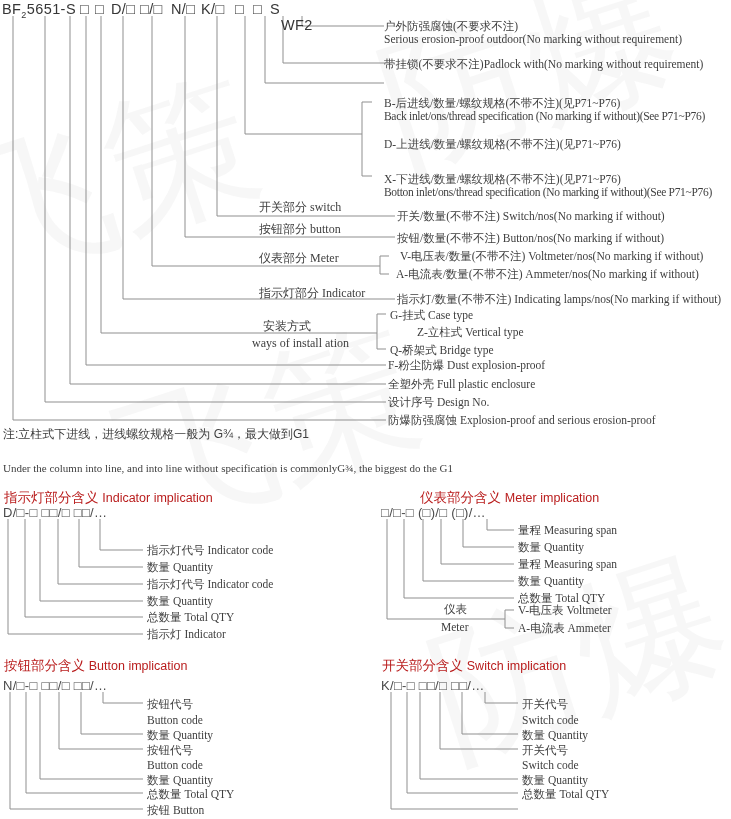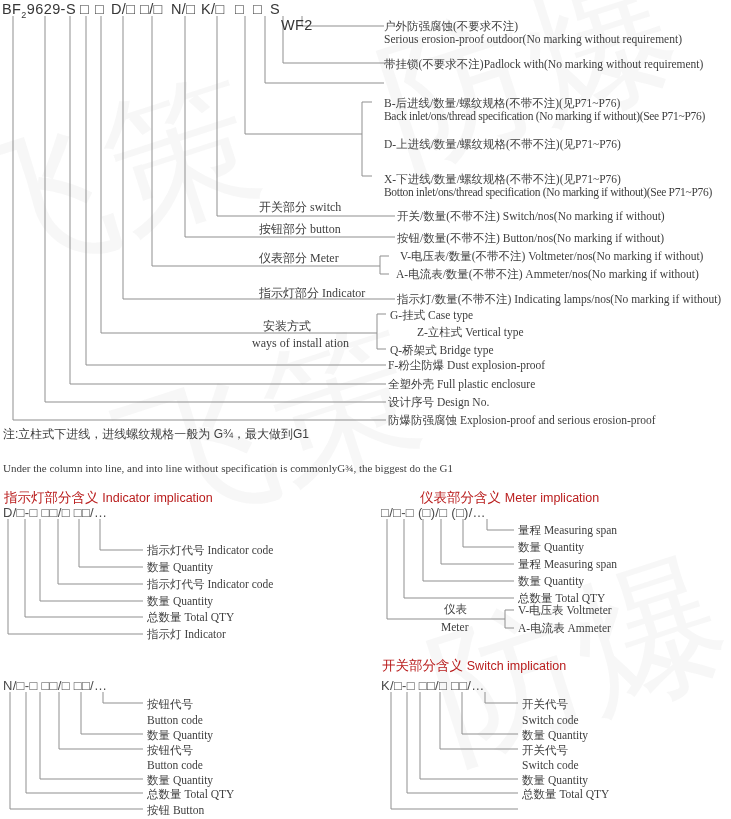--- a/index.html
+++ b/index.html
@@ -76,21 +76,21 @@
     <g fill="none" stroke="#8f8f8f" stroke-width="1">
       <path d="M391,692 V809 H518"></path>
       <path d="M407,692 V793 H518"></path>
       <path d="M420,692 V779 H518"></path>
       <path d="M440,692 V749 H518"></path>
       <path d="M462,692 V734 H518"></path>
       <path d="M485,692 V703 H518"></path>
     </g>
   </svg>
 
-  <span class="s code" style="left:2px;top:1px;"><span>BF</span><sub>2</sub><span>9629-</span></span>
+  <span class="s code" style="left:2px;top:1px;"><span>BF</span><sub>2</sub><span>5651-</span></span>
   <span class="s code" style="left:66px;top:1px;">S</span>
   <span class="s code" style="left:80px;top:1px;">□</span>
   <span class="s code" style="left:95px;top:1px;">□</span>
   <span class="s code" style="left:111px;top:1px;">D/□</span>
   <span class="s code" style="left:140px;top:1px;">□/□</span>
   <span class="s code" style="left:171px;top:1px;">N/□</span>
   <span class="s code" style="left:201px;top:1px;">K/□</span>
   <span class="s code" style="left:235px;top:1px;">□</span>
   <span class="s code" style="left:253px;top:1px;">□</span>
   <span class="s code" style="left:270px;top:1px;">S</span>
@@ -141,20 +141,21 @@
   <span class="s serif" style="left:518px;top:523px;">量程 Measuring span</span>
   <span class="s serif" style="left:518px;top:540px;">数量 Quantity</span>
   <span class="s serif" style="left:518px;top:557px;">量程 Measuring span</span>
   <span class="s serif" style="left:518px;top:574px;">数量 Quantity</span>
   <span class="s serif" style="left:518px;top:591px;">总数量 Total QTY</span>
   <span class="s serif" style="left:444px;top:602px;">仪表</span>
   <span class="s serif" style="left:441px;top:621px;">Meter</span>
   <span class="s serif" style="left:518px;top:603px;">V-电压表 Voltmeter</span>
   <span class="s serif" style="left:518px;top:621px;">A-电流表 Ammeter</span>
 
+  <span class="s title" style="left:4px;top:657px;"><span>按钮部分含义</span> <span class="en">Button implication</span></span>
   <span class="s formula" style="left:3px;top:678px;">N/□-□ □□/□ □□/…</span>
   <span class="s serif" style="left:147px;top:697px;">按钮代号</span>
   <span class="s serif" style="left:147px;top:714px;">Button code</span>
   <span class="s serif" style="left:147px;top:728px;">数量 Quantity</span>
   <span class="s serif" style="left:147px;top:743px;">按钮代号</span>
   <span class="s serif" style="left:147px;top:759px;">Button code</span>
   <span class="s serif" style="left:147px;top:773px;">数量 Quantity</span>
   <span class="s serif" style="left:147px;top:787px;">总数量 Total QTY</span>
   <span class="s serif" style="left:147px;top:803px;">按钮 Button</span>
 

